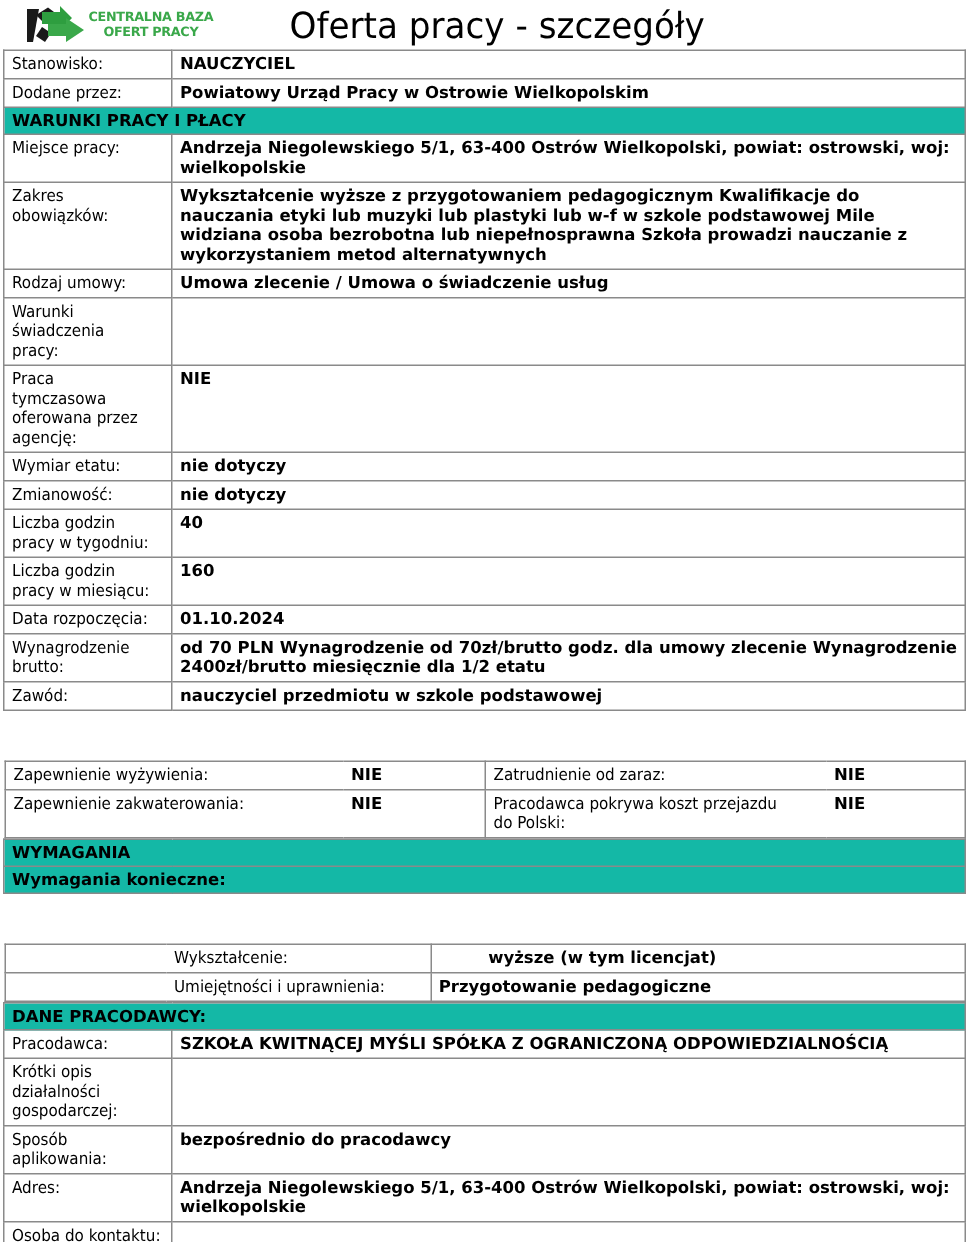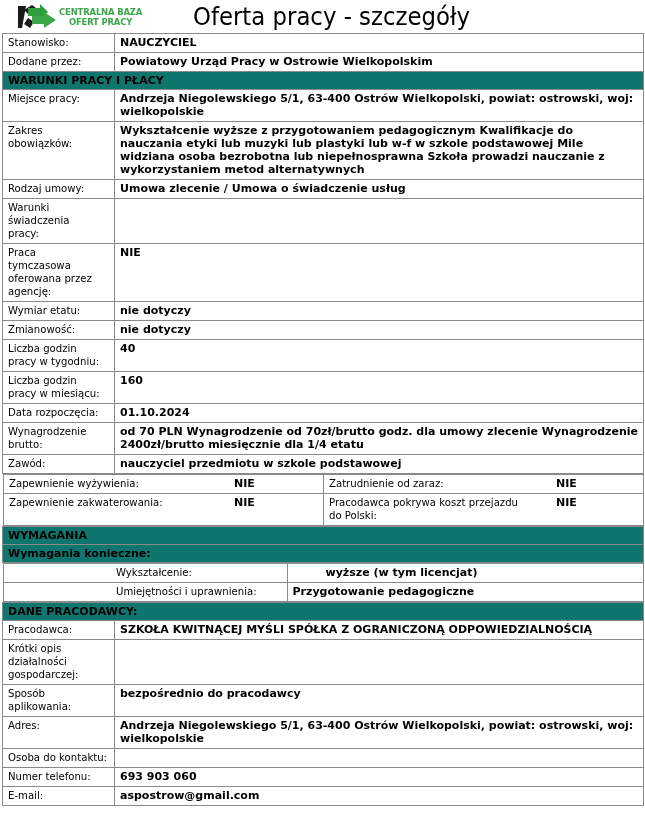--- a/index.html
+++ b/index.html
@@ -10,22 +10,22 @@
   .logo-text { position:absolute; left:41px; top:3px; font-family:"DejaVu Sans", sans-serif;
                font-weight:bold; font-size:8.5px; line-height:10px; color:#3aa84a; text-align:center; letter-spacing:-0.2px; }
   .title { position:absolute; left:178px; top:1px; font-family:"DejaVu Sans", sans-serif;
            font-size:24px; line-height:32px; color:#000; transform:scaleX(0.95); transform-origin:left top; }
   table.main { position:absolute; left:2px; top:33px; width:642px; border-collapse:collapse; table-layout:fixed; }
   table.main td { border:1px solid #8a8a8a; vertical-align:top; padding:2px 5px 3px 5px;
                   font-size:11px; line-height:13px; }
   td.lbl { width:102px; font-family:"DejaVu Sans", sans-serif; font-weight:normal; transform-origin:left; }
   td.lbl span { display:inline-block; transform:scaleX(0.92); transform-origin:left; }
   td.val { font-weight:bold; }
-  tr.section td { background:#0f766e; font-weight:bold; padding:2px 4px 2px 5px; border-color:#8a8a8a; }
-  table.inner { width:100%; border-collapse:collapse; table-layout:fixed; }
+  tr.section td { background:#14b8a6; font-weight:bold; padding:2px 4px 2px 5px; border-color:#8a8a8a; }
+  table.inner { width:100%; border-collapse:collapse; table-layout:fixed;margin-top:33px; }
   .quad td { border:1px solid #8a8a8a; }
   .rq td.nopad { padding:0; }
   .small { transform:scaleX(0.92); transform-origin:left; display:inline-block; }
 </style>
 </head>
 <body>
 
 <div class="header">
   <div class="logo">
     <svg width="40" height="26" viewBox="0 0 40 26">
@@ -98,21 +98,21 @@
   <tr>
     <td class="lbl"><span>Liczba godzin pracy w miesiącu:</span></td>
     <td class="val">160</td>
   </tr>
   <tr>
     <td class="lbl"><span>Data rozpoczęcia:</span></td>
     <td class="val">01.10.2024</td>
   </tr>
   <tr>
     <td class="lbl"><span>Wynagrodzenie brutto:</span></td>
-    <td class="val">od 70 PLN Wynagrodzenie od 70zł/brutto godz. dla umowy zlecenie Wynagrodzenie 2400zł/brutto miesięcznie dla 1/4 etatu</td>
+    <td class="val">od 70 PLN Wynagrodzenie od 70zł/brutto godz. dla umowy zlecenie Wynagrodzenie 2400zł/brutto miesięcznie dla 1/2 etatu</td>
   </tr>
   <tr>
     <td class="lbl"><span>Zawód:</span></td>
     <td class="val">nauczyciel przedmiotu w szkole podstawowej</td>
   </tr>
 
   <tr class="rq">
     <td colspan="2" class="nopad" style="padding:0;border:none;">
       <table class="inner quad">
         <colgroup>

